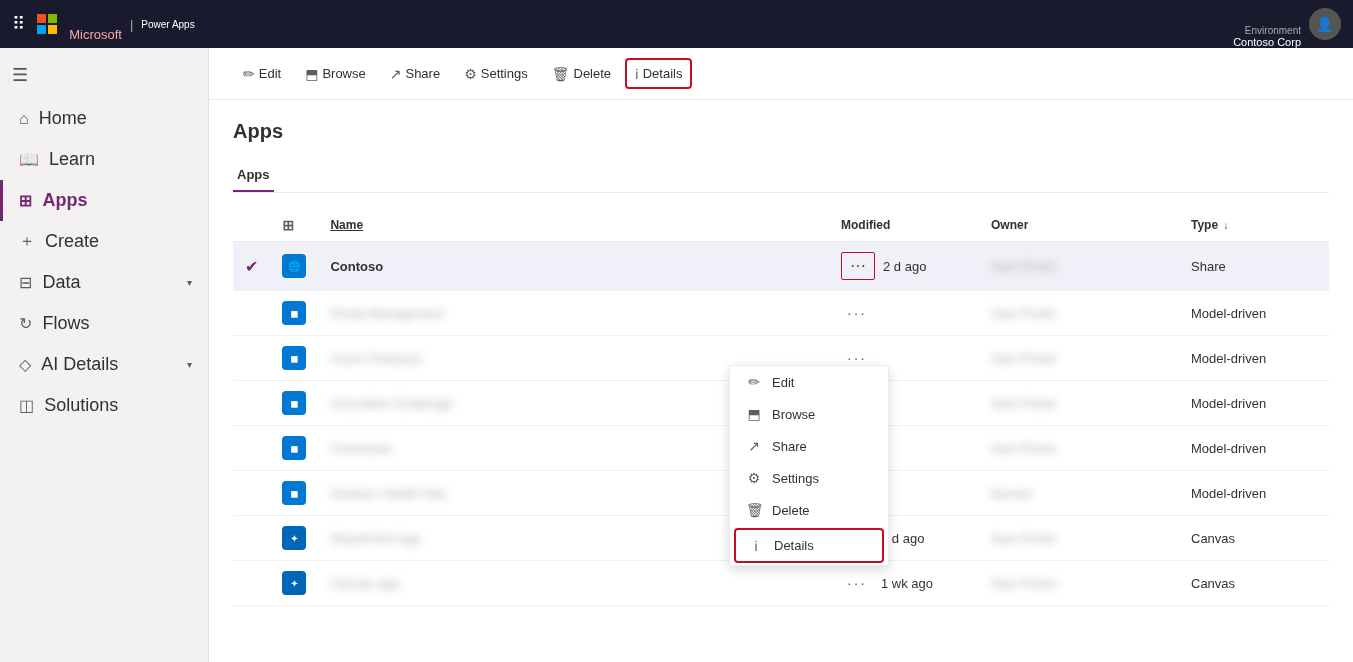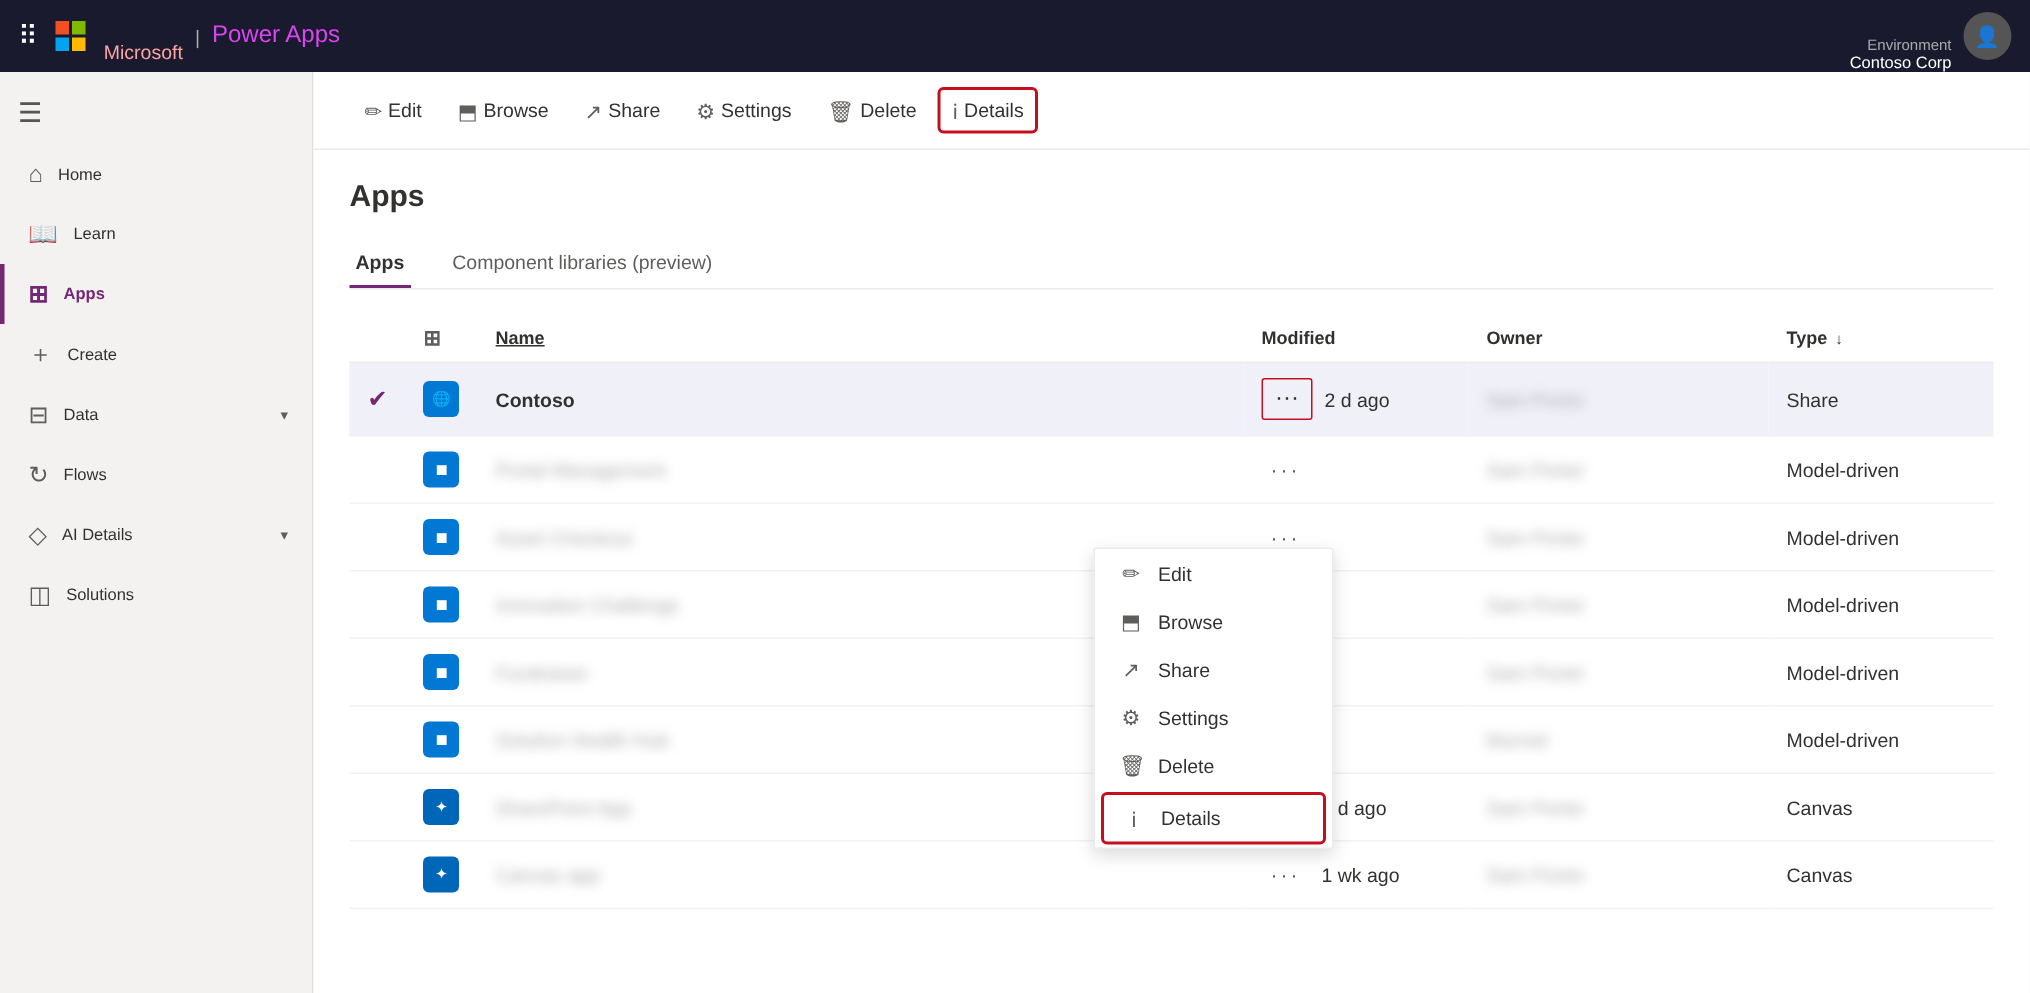--- a/index.html
+++ b/index.html
@@ -17,21 +17,21 @@
       z-index: 100;
     }
     .top-nav .waffle-icon { color: white; margin-right: 12px; font-size: 18px; cursor: pointer; }
     .top-nav .ms-logo { display: flex; align-items: center; margin-right: 12px; }
     .ms-logo-squares { display: grid; grid-template-columns: 1fr 1fr; gap: 2px; width: 20px; height: 20px; }
     .ms-logo-squares div { width: 9px; height: 9px; }
     .sq-red { background: #f25022; }
     .sq-green { background: #7fba00; }
     .sq-blue { background: #00a4ef; }
     .sq-yellow { background: #ffb900; }
-    .top-nav .app-name { color: #d946ef; font-size: 16px; font-weight: 400; }
+    .top-nav .app-name { color: #ffffff; font-size: 10px; font-weight: 400; }
     .top-nav .spacer { flex: 1; }
     .top-nav .env-section { display: flex; flex-direction: column; align-items: flex-end; color: white; font-size: 11px; margin-top: 24px; }
     .top-nav .env-label { color: #aaa; font-size: 10px; }
     .top-nav .env-value { color: white; font-size: 11px; }
     .top-nav .avatar-icon { width: 32px; height: 32px; border-radius: 50%; background: #555; margin-left: 8px; display: flex; align-items: center; justify-content: center; color: white; font-size: 14px; }
 
     
     .layout { display: flex; margin-top: 48px; height: calc(100vh - 48px); }
 
     
@@ -50,21 +50,21 @@
       align-items: center;
       padding: 10px 16px;
       cursor: pointer;
       color: #323130;
       border-left: 3px solid transparent;
       gap: 10px;
     }
     .sidebar-item.active { border-left: 3px solid #742774; color: #742774; font-weight: 600; }
     .sidebar-item .si-icon { font-size: 16px; color: #605e5c; }
     .sidebar-item.active .si-icon { color: #742774; }
-    .sidebar-item .si-label { font-size: 11px; }
+    .sidebar-item .si-label { font-size: 18px; }
     .sidebar-item .chevron { margin-left: auto; font-size: 10px; color: #605e5c; }
 
     
     .main-content {
       flex: 1;
       background: white;
       display: flex;
       flex-direction: column;
       overflow: hidden;
     }
@@ -289,23 +289,20 @@
       </button>
     </div>
 
     <div class="page-body">
       <h1 class="page-title">Apps</h1>
 
       <div class="tabs">
         <div class="tab-item active">
           <span>Apps</span>
         </div>
-        <div class="tab-item">
-          <span>Component libraries (preview)</span>
-        </div>
       </div>
 
       <table class="apps-table">
         <thead>
           <tr>
             <th style="width:32px;"></th>
             <th style="width:32px;">
               <span style="font-size:14px; color:#605e5c;">⊞</span>
             </th>
             <th style="cursor:pointer;text-decoration:underline;">

